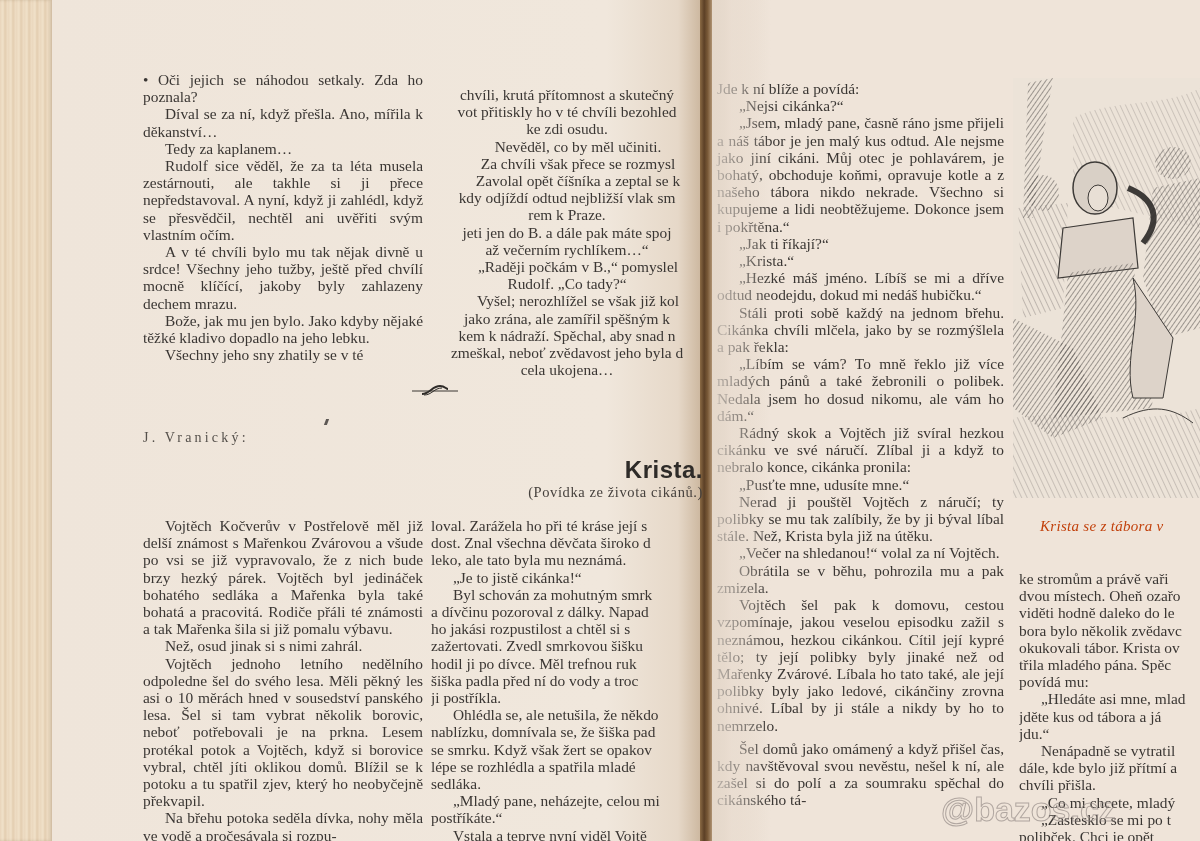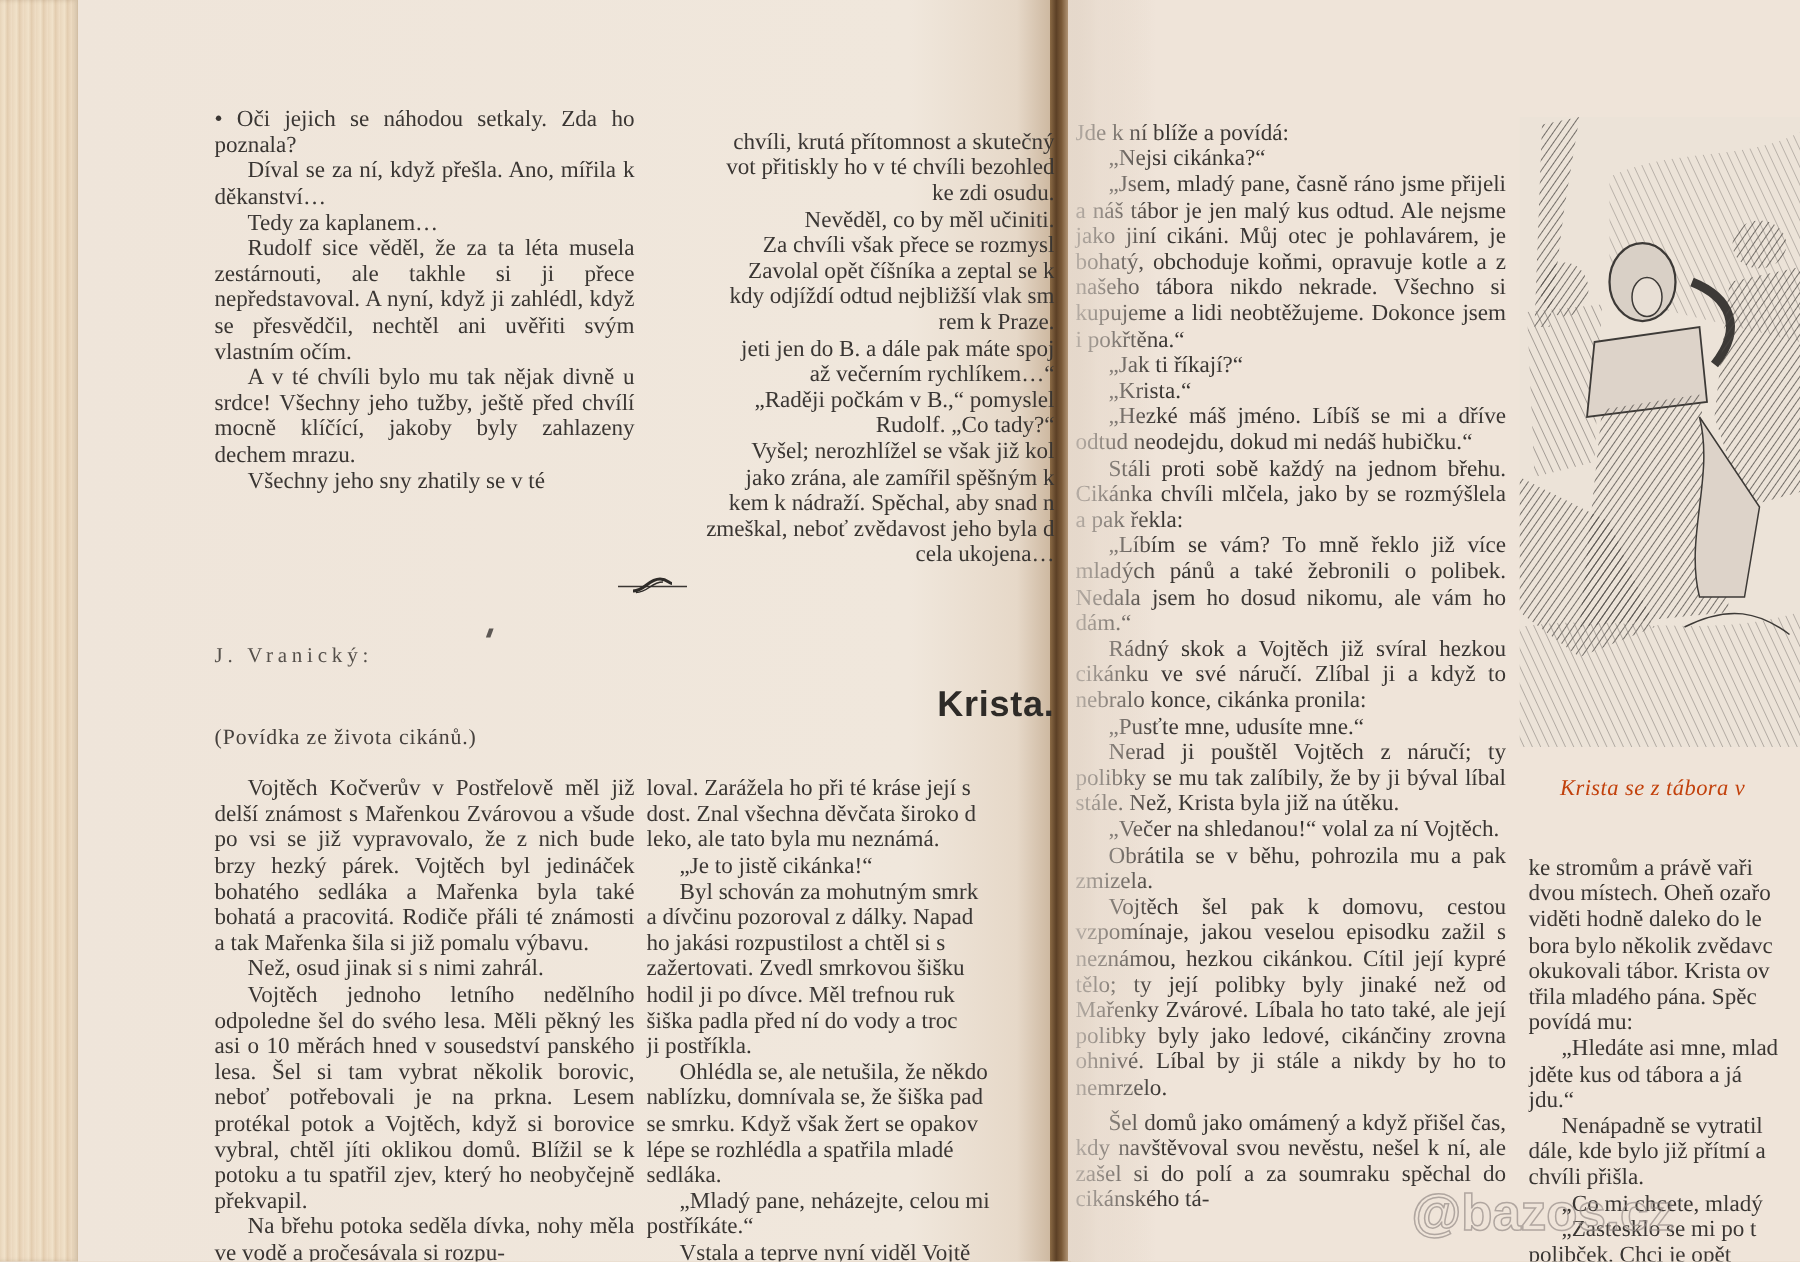--- a/index.html
+++ b/index.html
@@ -25,33 +25,33 @@
   }
   .right-page {
     position: absolute; left: 712px; top: 0; width: 488px; height: 841px;
     background: linear-gradient(90deg, #c8b6a2 0%, #e4d6c8 4%, #efe4d9 12%, #efe4d9 100%);
   }
   .col { position: absolute; font-size: 15.4px; line-height: 17.2px; text-align: justify; }
   .col p { margin: 0; text-indent: 0; }
   .col p.ind { text-indent: 22px; }
   .col p.gap { margin-top: 6px; }
   .col-l1 { left: 143px; top: 71px; width: 280px; }
-  .col-l2 { left: 431px; top: 86px; width: 272px; overflow: hidden; white-space: nowrap; text-align: right; }
+  .col-l2 { left: 431px; top: 86px; width: 272px; overflow: hidden; white-space: nowrap; text-align: center; }
   .col-l3 { left: 143px; top: 517px; width: 280px; }
   .col-l4 { left: 431px; top: 517px; width: 272px; overflow: hidden; white-space: nowrap; text-align: left; }
   .col-r1 { left: 717px; top: 80px; width: 287px; }
   .col-r2 { left: 1019px; top: 570px; width: 181px; overflow: hidden; white-space: nowrap; text-align: left; }
   .fade-left { position: absolute; left: 712px; top: 0; width: 60px; height: 841px;
     background: linear-gradient(90deg, rgba(239,228,217,0.75) 0%, rgba(239,228,217,0.35) 60%, rgba(239,228,217,0) 100%);
     pointer-events: none; }
   .ornament { position: absolute; left: 410px; top: 383px; width: 50px; height: 14px; }
   .author { position: absolute; left: 143px; top: 430px; font-size: 14px; letter-spacing: 3.2px; color: #55504b; }
   .title { position: absolute; left: 143px; top: 456px; width: 560px; text-align: right;
     font-family: "Liberation Sans", "DejaVu Sans", sans-serif; font-weight: bold; font-size: 24px; color: #2e2b28; letter-spacing: 0.5px; }
-  .subtitle { position: absolute; left: 143px; top: 484px; width: 560px; text-align: left; font-size: 14.5px; letter-spacing: 0.6px; color: #46413d; }
+  .subtitle { position: absolute; left: 143px; top: 484px; width: 560px; text-align: right; font-size: 14.5px; letter-spacing: 0.6px; color: #46413d; }
   .illustration { position: absolute; left: 1013px; top: 78px; width: 187px; height: 420px; }
   .caption { position: absolute; left: 1040px; top: 518px; font-style: italic; font-size: 15px; white-space: nowrap; letter-spacing: 0.3px; color: #c2410c; }
   .watermark { position: absolute; left: 941px; top: 790px; font-family: "Liberation Sans", "DejaVu Sans", sans-serif;
     font-size: 34px; font-weight: bold; color: transparent; -webkit-text-stroke: 1px rgba(150,140,135,0.7); white-space: nowrap; }
   .smudge { position: absolute; left: 325px; top: 419px; width: 3px; height: 6px; background: #5d5854; transform: skewX(-20deg); }
 </style>
 </head>
 <body>
 
 <div class="book">
@@ -60,20 +60,21 @@
   <div class="left-page"></div>
   <div class="gutter"></div>
   <div class="right-page"></div>
 
   <div class="col col-l1">
       <p class="">• Oči jejich se náhodou setkaly. Zda ho poznala?</p>
       <p class="ind">Díval se za ní, když přešla. Ano, mířila k děkanství…</p>
       <p class="ind">Tedy za kaplanem…</p>
       <p class="ind">Rudolf sice věděl, že za ta léta musela zestárnouti, ale takhle si ji přece nepředstavoval. A nyní, když ji zahlédl, když se přesvědčil, nechtěl ani uvěřiti svým vlastním očím.</p>
       <p class="ind">A v té chvíli bylo mu tak nějak divně u srdce! Všechny jeho tužby, ještě před chvílí mocně klíčící, jakoby byly zahlazeny dechem mrazu.</p>
+      <p class="ind">Bože, jak mu jen bylo. Jako kdyby nějaké těžké kladivo dopadlo na jeho lebku.</p>
       <p class="ind">Všechny jeho sny zhatily se v té</p>
     </div>
   <div class="col col-l2">
       <p class="">chvíli, krutá přítomnost a skutečný</p>
       <p class="">vot přitiskly ho v té chvíli bezohled</p>
       <p class="">ke zdi osudu.</p>
       <p class="ind">Nevěděl, co by měl učiniti.</p>
       <p class="ind">Za chvíli však přece se rozmysl</p>
       <p class="ind">Zavolal opět číšníka a zeptal se k</p>
       <p class="">kdy odjíždí odtud nejbližší vlak sm</p>

